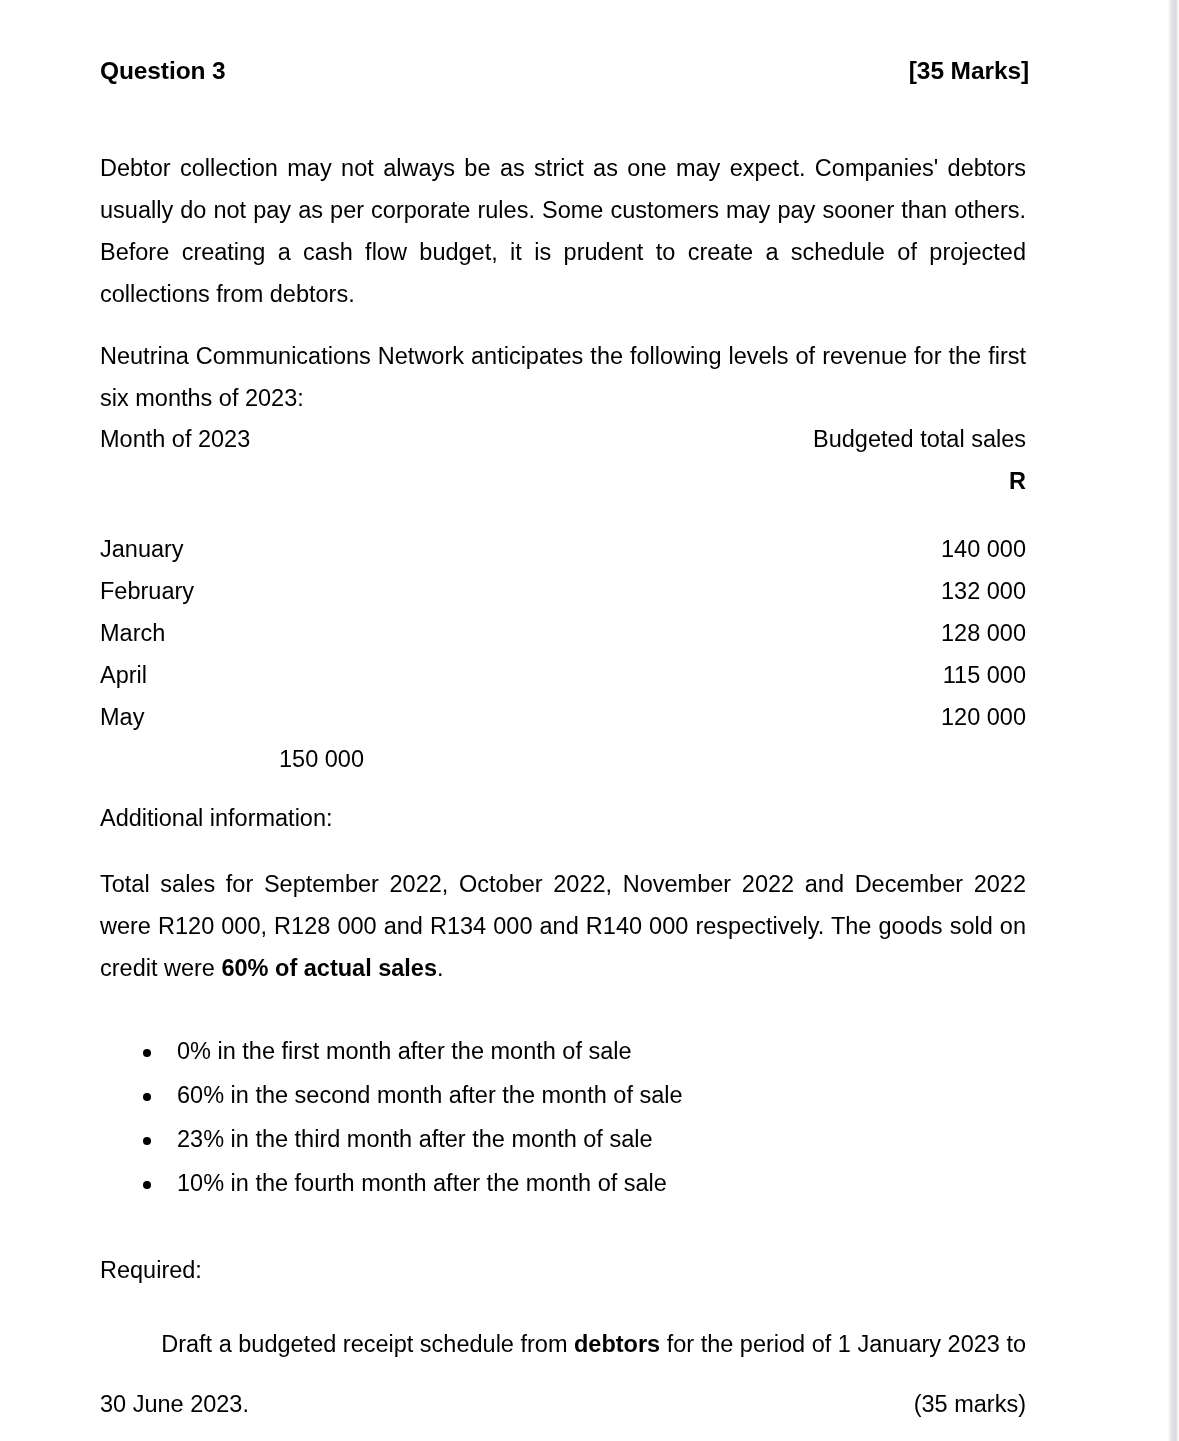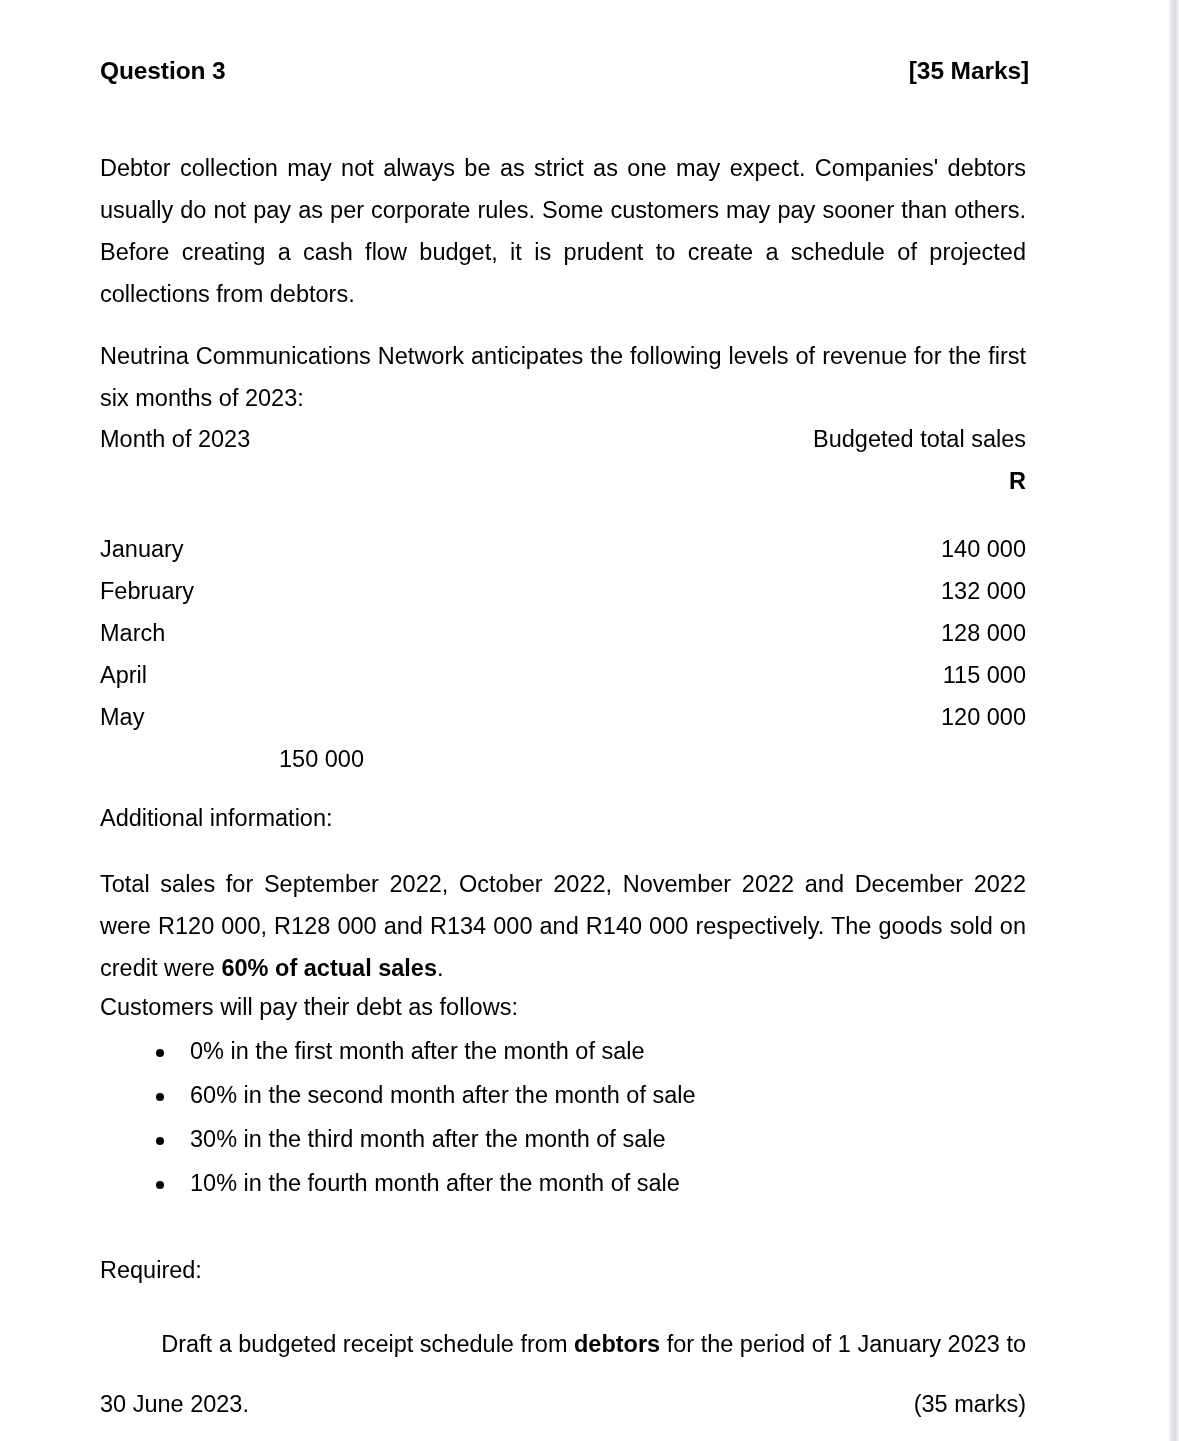--- a/index.html
+++ b/index.html
@@ -112,21 +112,21 @@
     line-height: 42px;
     font-weight: normal;
   }
   #h-additional { top: 797px; }
   #p-additional { top: 839px; }
 
   #h-customers { top: 986px; }
 
   .bullets {
     position: absolute;
-    left: 13px;
+    left: 0;
     top: 1029px;
     width: 926px;
     margin: 0;
     padding: 0;
     list-style: none;
     font-size: 23.5px;
   }
   .bullets li {
     position: relative;
     height: 44px;
@@ -211,25 +211,24 @@
       <div class="col-amount num">120 000</div>
     </div>
     <div class="tbl-row">
       <div class="col-amount num">150 000</div>
     </div>
   </div>
 
   <div class="sechead" id="h-additional">Additional information:</div>
   <p class="para" id="p-additional"><span>Total sales for September 2022, October 2022, November 2022 and December 2022 were R120 000, R128 000 and R134 000 and R140 000 respectively. The goods sold on credit were </span><b>60% of actual sales</b><span>.</span></p>
 
-  <div class="sechead" id="h-customers">Customers will pay their debt as follows:</div>
   <ul class="bullets">
     <li>0% in the first month after the month of sale</li>
     <li>60% in the second month after the month of sale</li>
-    <li>30% in the third month after the month of sale</li>
+    <li>23% in the third month after the month of sale</li>
     <li>10% in the fourth month after the month of sale</li>
   </ul>
 
   <div class="sechead" id="h-required">Required:</div>
   <p class="para nojust" id="p-required"><span>Draft a budgeted receipt schedule from </span><b>debtors</b><span> for the period of 1 January 2023 to</span></p>
 
   <div class="lastline">
     <span>30 June 2023.</span>
     <span class="marksend">(35 marks)</span>
   </div>

